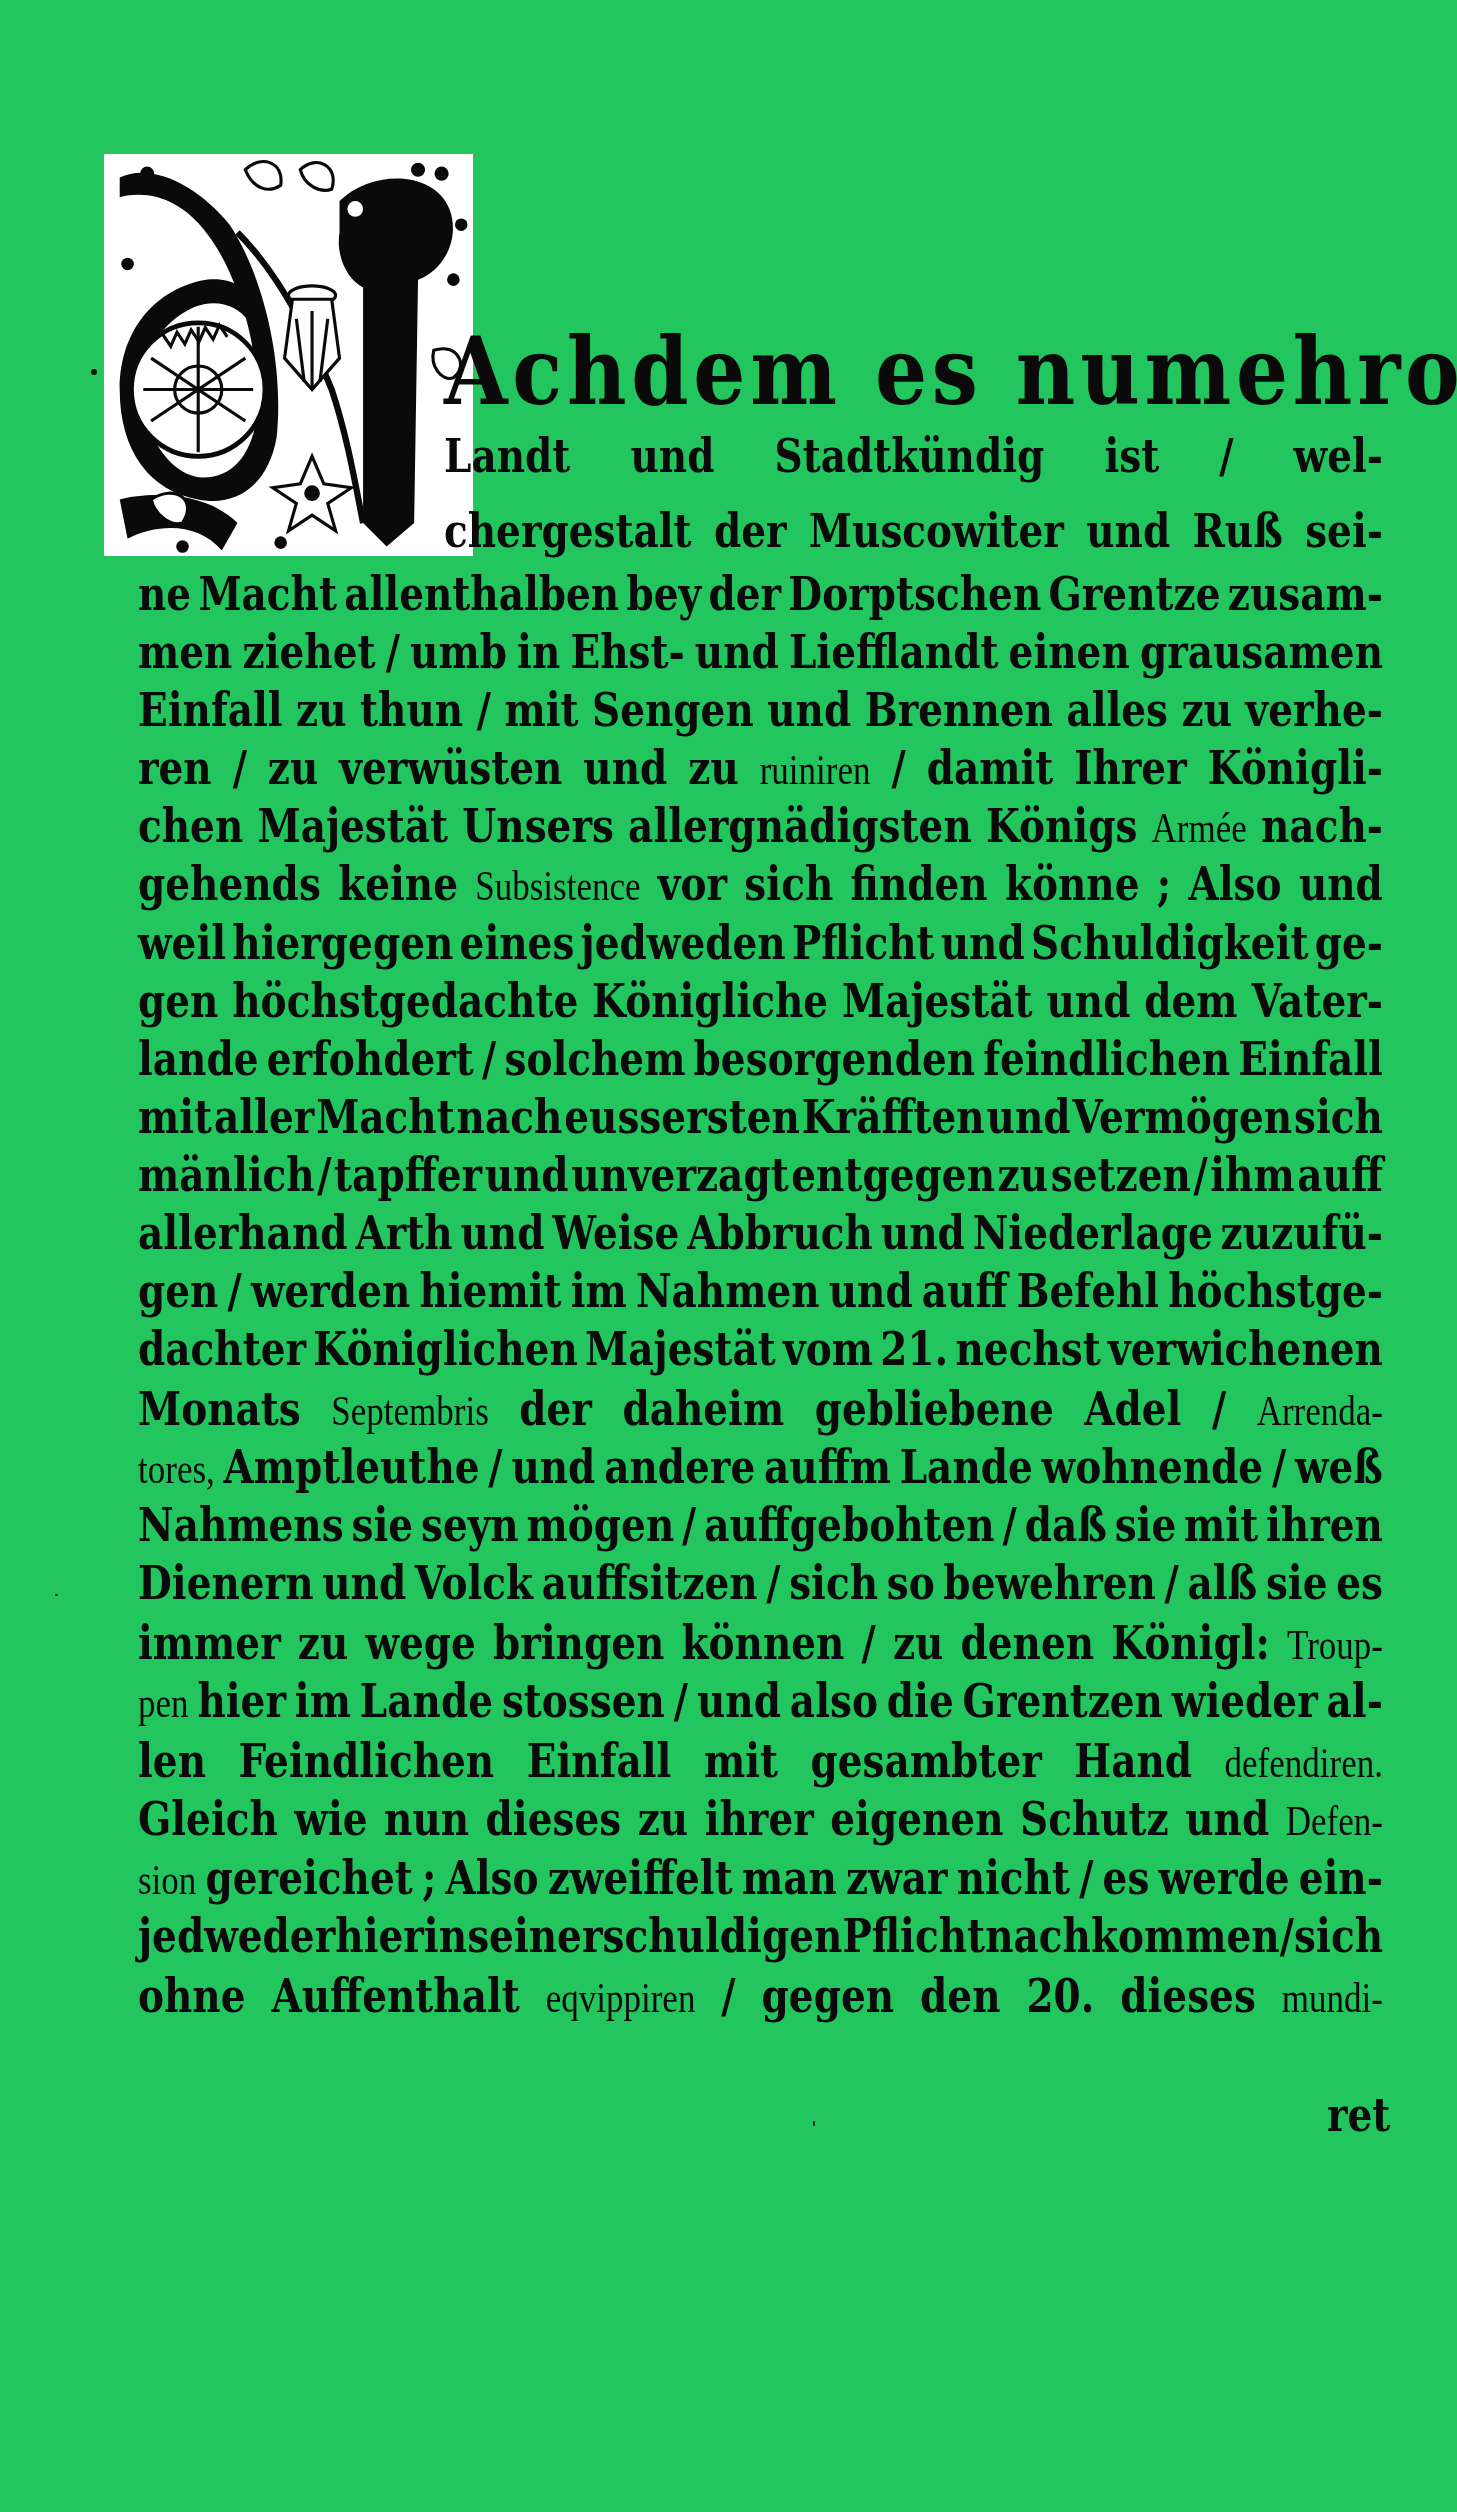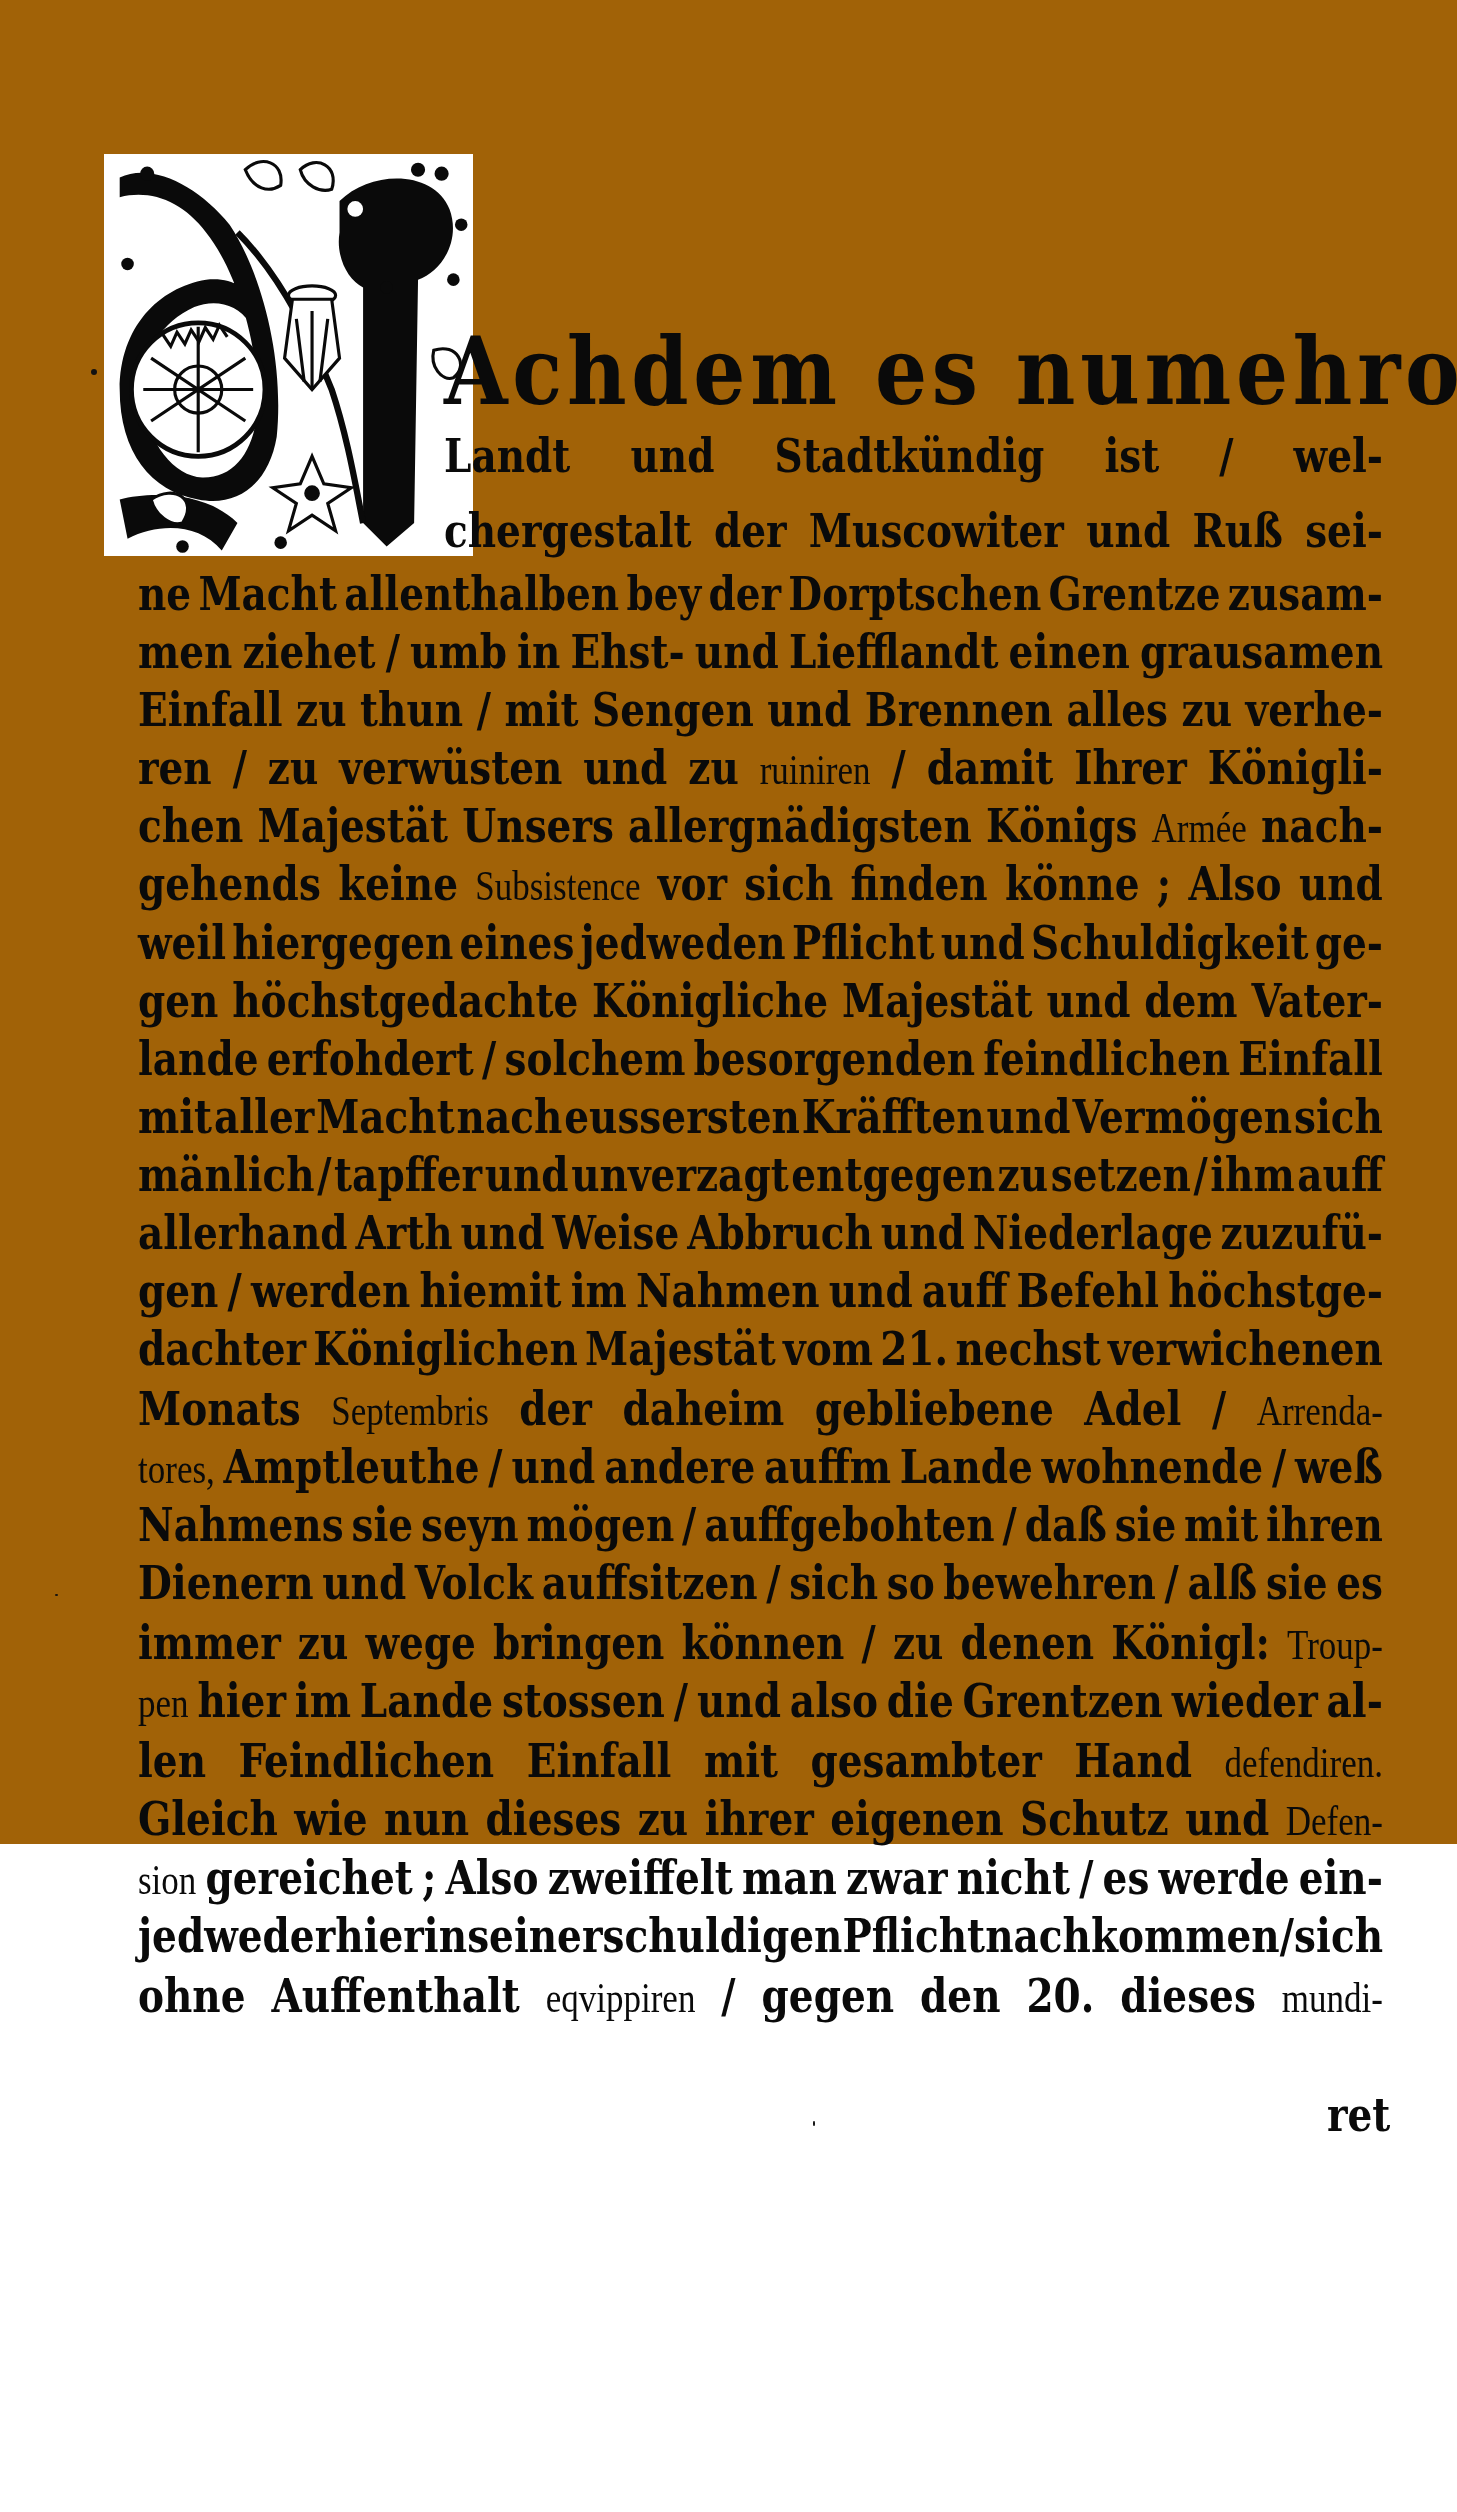--- a/index.html
+++ b/index.html
@@ -1,17 +1,17 @@
 <!DOCTYPE html>
 <html style="font-size:12.6px"><head>
 <meta charset="utf-8">
 <style>
   html, body { margin: 0; padding: 0; background: #ffffff; }
   body { width: 1457px; height: 2512px; position: relative; overflow: hidden; color: #0a0a0a; }
-  .page { position: absolute; left: 0; top: 0; width: 1457px; height: 1844px; background: #a16207; }
+  .page { position: absolute; left: 0; top: 0; width: 1457px; height: 2512px; background: #22c55e; }
   .initial {
     position: absolute; left: 104px; top: 154px; width: 369px; height: 402px;
   }
   .initial svg { width: 100%; height: 100%; display: block; }
   .headline {
     position: absolute; left: 444px; top: 314px; width: 942px; height: 98px;
     font-family: "DejaVu Serif", serif; font-weight: bold; font-size: 82px;
     line-height: 98px; letter-spacing: 4.7px; white-space: nowrap;
     transform: scaleY(1.15); transform-origin: left top;
   }

